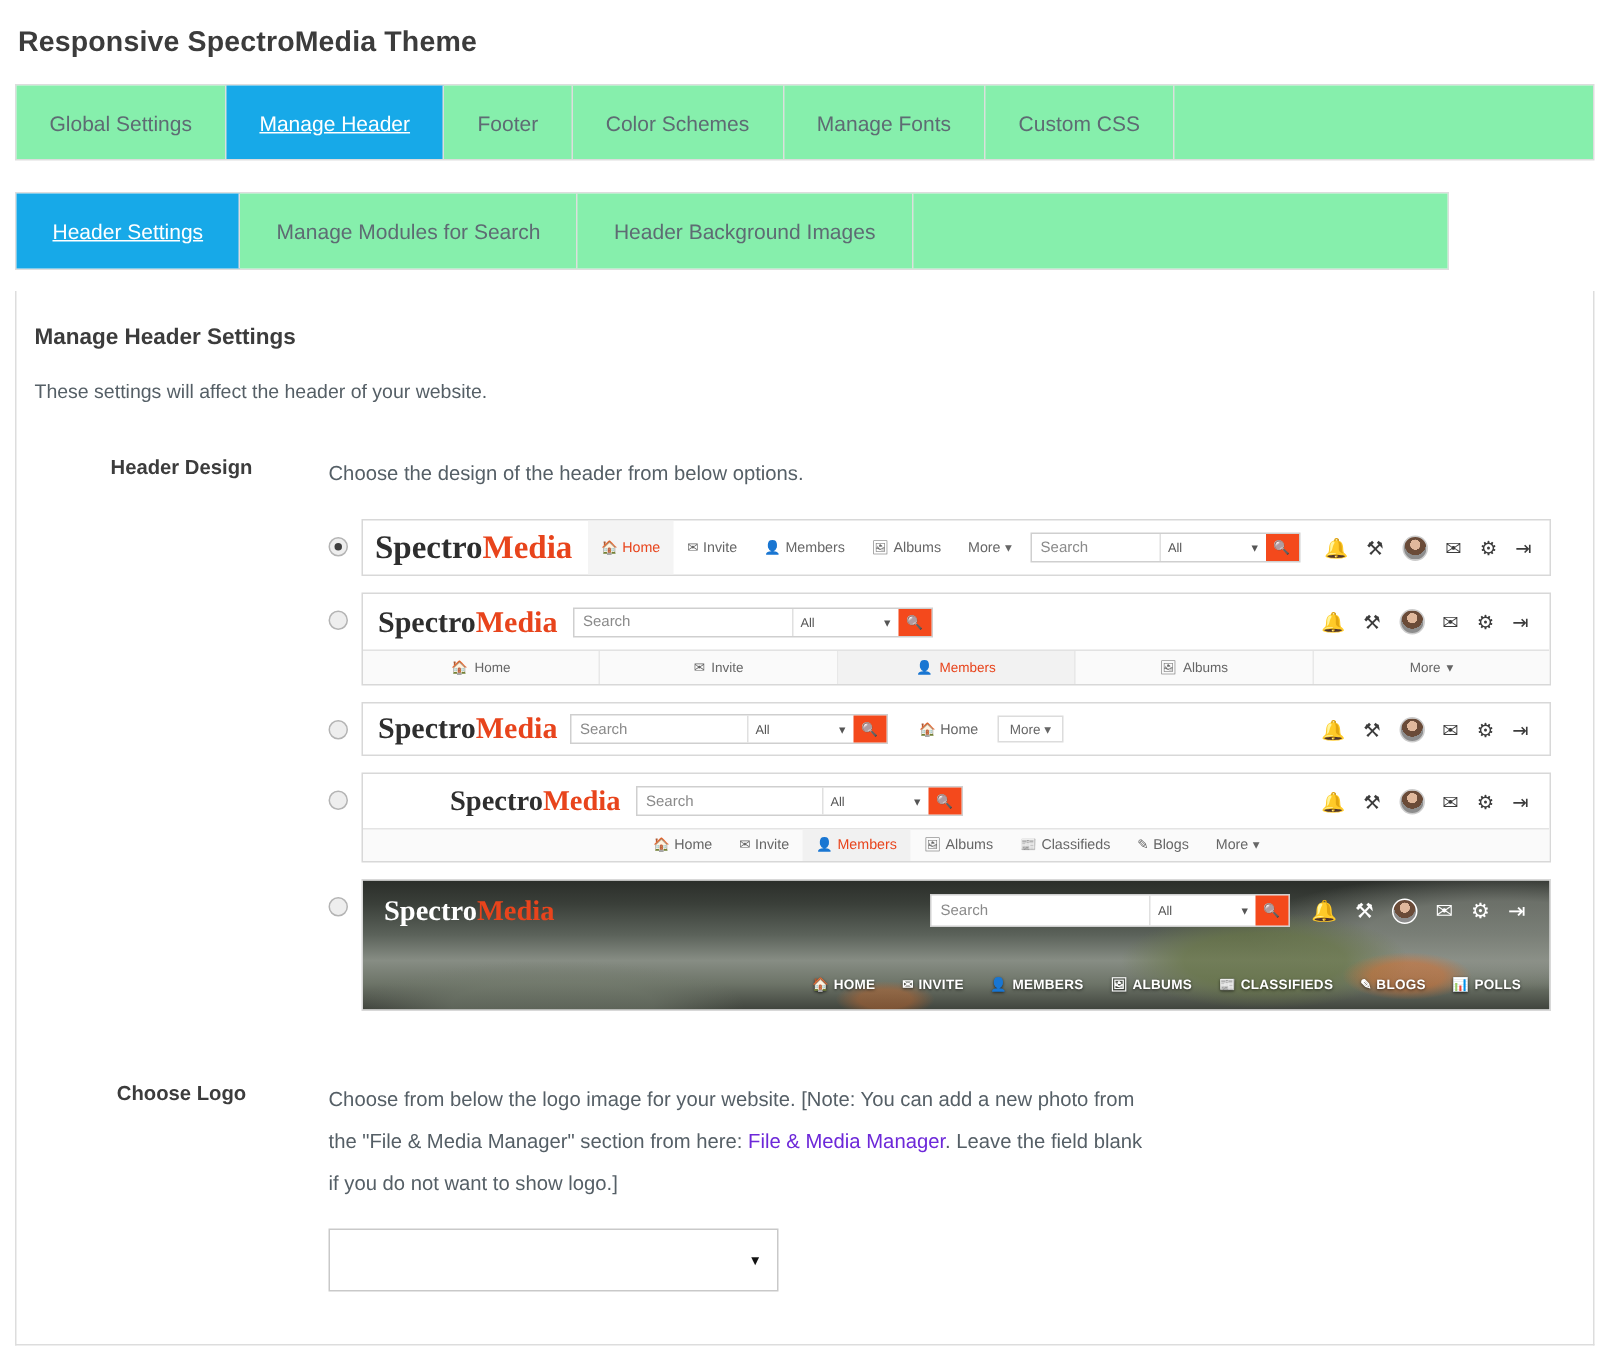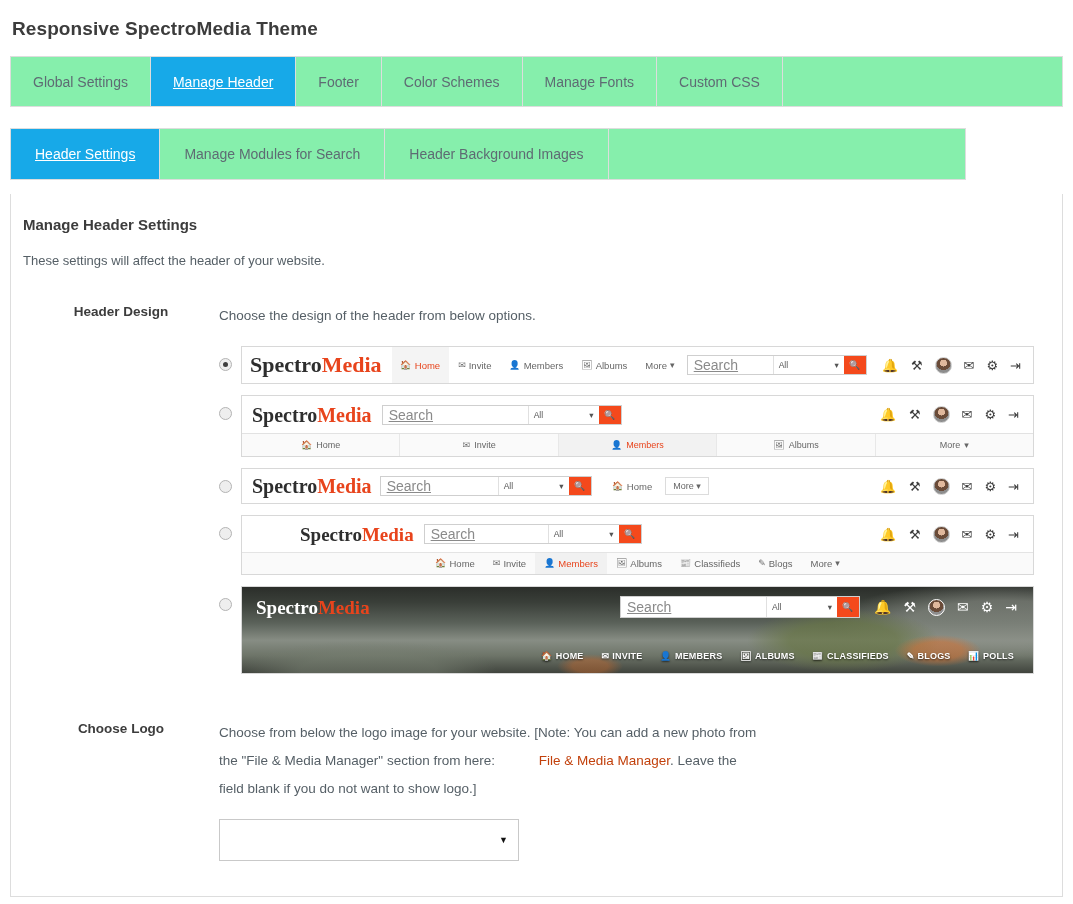--- a/index.html
+++ b/index.html
@@ -96,21 +96,21 @@
     text-align: center;
   }
   .field-body { flex: 1 1 auto; }
   .field-help {
     font-size: 13.5px;
     color: #555f66;
     margin-bottom: 16px;
     line-height: 28px;
     max-width: 545px;
   }
-  .field-help a { color: #c2410c; text-decoration: none; margin-left: 40px; }
+  .field-help a { color: #6d28d9; text-decoration: none; }
 
   
   .design-option {
     display: flex;
     align-items: flex-start;
     margin-bottom: 11px;
   }
   .radio {
     width: 13px; height: 13px;
     border-radius: 50%;
@@ -193,26 +193,25 @@
   .search {
     display: flex;
     align-items: stretch;
     height: 20px;
     border: 1px solid #cfcfcf;
     background: #ffffff;
     box-sizing: border-box;
   }
   .search .q {
     flex: 1 1 auto;
-    font-size: 14px;
+    font-size: 10px;
     color: #8a8a8a;
     display: flex;
     align-items: center;
     padding-left: 6px;
-    text-decoration: underline;
   }
   .search .sel {
     width: 60px;
     border-left: 1px solid #e0e0e0;
     font-size: 8.5px;
     color: #555555;
     display: flex;
     align-items: center;
     justify-content: space-between;
     padding: 0 5px;

